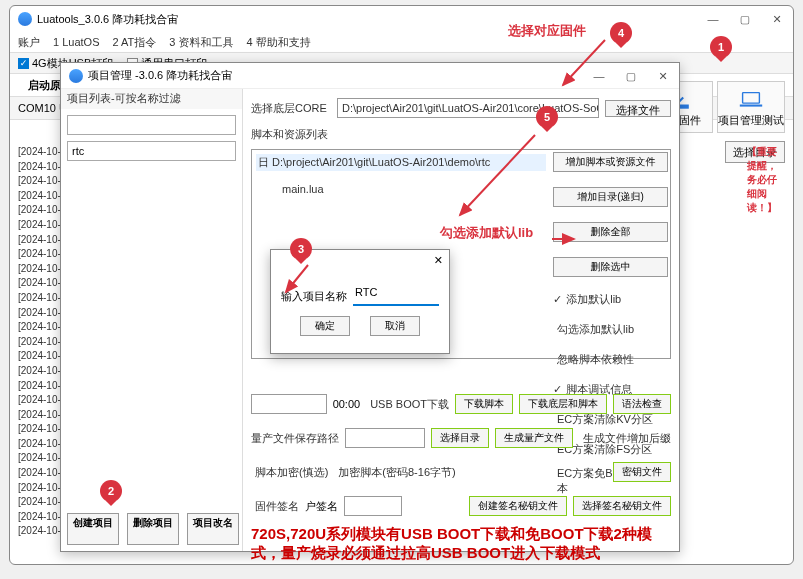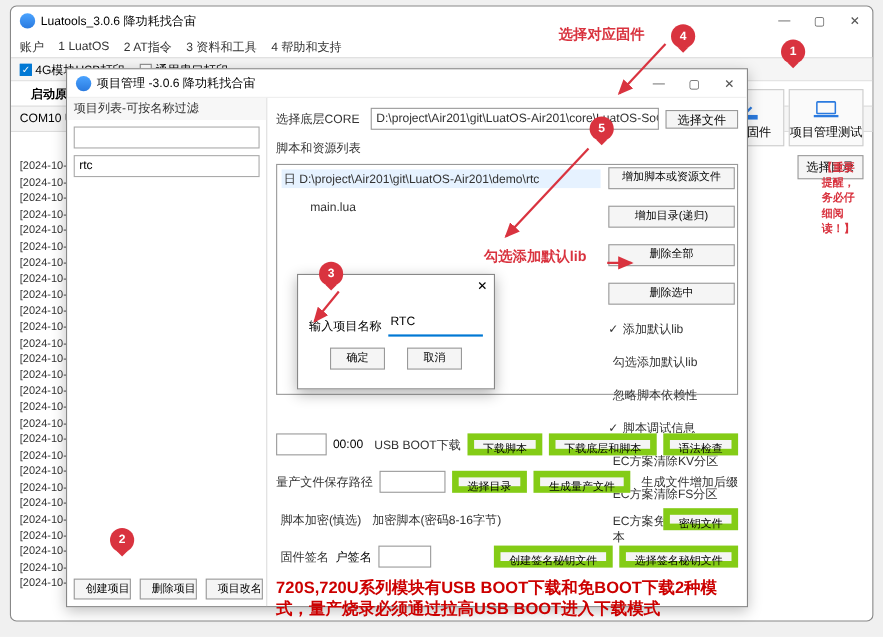--- a/index.html
+++ b/index.html
@@ -32,42 +32,42 @@
 
 
 .sub-window { position: absolute; left: 60px; top: 62px; width: 620px; height: 490px; background: #fff; border: 1px solid #888; box-shadow: 0 3px 12px rgba(0,0,0,0.25); }
 .sub-window .win-title { border-bottom: 1px solid #eee; }
 .sub-win-ctrls { position: absolute; right: 0; top: 0; display: flex; }
 .left-pane { position: absolute; left: 0; top: 26px; width: 182px; bottom: 0; border-right: 1px solid #ddd; }
 .left-pane .hdr { height: 20px; padding: 2px 6px; color: #333; background: #f7f7f7; }
 .left-pane .search { margin: 6px; height: 20px; border: 1px solid #aaa; background: #fff; padding: 0 4px; line-height: 18px; color: #333; }
 .left-pane .item { margin: 6px 6px 0 6px; height: 20px; border: 1px solid #aaa; background: #fff; padding: 0 4px; line-height: 18px; }
 .bottom-btns { position: absolute; bottom: 6px; left: 6px; display: flex; gap: 8px; }
-.bottom-btns .bb { width: 52px; height: 19px; border: 1px solid #999; background: #f5f5f5; text-align: right; line-height: 18px; font-size: 10px; }
+.bottom-btns .bb { width: 52px; height: 32px; border: 1px solid #999; background: #f5f5f5; text-align: center; line-height: 18px; font-size: 10px; font-weight: bold; }
 
 .right-pane { position: absolute; left: 182px; top: 26px; right: 0; bottom: 0; padding: 4px 8px; }
 .row { display: flex; align-items: center; gap: 6px; margin: 4px 0; min-height: 22px; }
 .label { color: #333; min-width: 80px; }
 .input { flex: 1; height: 20px; border: 1px solid #999; background: #fff; padding: 0 4px; line-height: 18px; color: #333; overflow: hidden; white-space: nowrap; }
 .btn { height: 17px; padding: 0 10px; border: 1px solid #999; background: #f5f5f5; line-height: 18px; text-align: center; }
 
 .tree-box { margin-top: 2px; border: 1px solid #999; height: 210px; display: flex; }
 .tree { flex: 1; padding: 4px; }
 .tree .node { color: #333; padding: 1px 2px; }
 .tree .node.sel { background: #e6f2ff; }
 .tree .child { padding-left: 26px; color: #333; padding-top: 12px; }
 .side-opts { width: 120px; border-left: 1px solid transparent; padding: 2px; display: flex; flex-direction: column; gap: 15px; }
 .side-btn { height: 20px; border: 1px solid #999; background: #f5f5f5; text-align: center; line-height: 18px; font-size: 10px; }
 .chk-row { display: flex; align-items: center; gap: 4px; height: 17px; font-size: 10px; color: #333; }
 .chk-row .box.outlined { border-color: #d9333f; }
 .warn-note { position: absolute; left: 504px; top: 56px; color: #d9333f; font-size: 10px; font-weight: bold; }
 
 .bottom-area { position: absolute; left: 8px; right: 8px; top: 300px; }
 .bottom-area .row { gap: 6px; }
-.bottom-area .small-btn { height: 20px; padding: 0 8px; border: 6px solid #84cc16; background: #f5f5f5; line-height: 18px; font-size: 10px; }
+.bottom-area .small-btn { height: 20px; padding: 0 8px; border: 1px solid #84cc16; background: #f5f5f5; line-height: 18px; font-size: 10px; }
 .flex1 { flex: 1; }
 .thin-input { height: 20px; border: 1px solid #999; background: #fff; flex: 1; }
 .red-note { color: #c00; font-weight: bold; font-size: 15px; margin-top: 8px; }
 
 
 .dialog { position: absolute; left: 270px; top: 249px; width: 180px; height: 105px; background: #fff; border: 1px solid #888; box-shadow: 0 4px 12px rgba(0,0,0,0.3); z-index: 50; }
 .dialog .dlg-title { height: 20px; display: flex; justify-content: flex-end; align-items: center; padding: 0 6px; }
 .dialog .dlg-body { padding: 6px 10px; }
 .dialog .dlg-row { display: flex; align-items: center; gap: 6px; margin: 10px 0; }
 .dialog .uline { flex: 1; height: 20px; border: none; border-bottom: 2px solid #0078d4; padding: 0 2px; }

